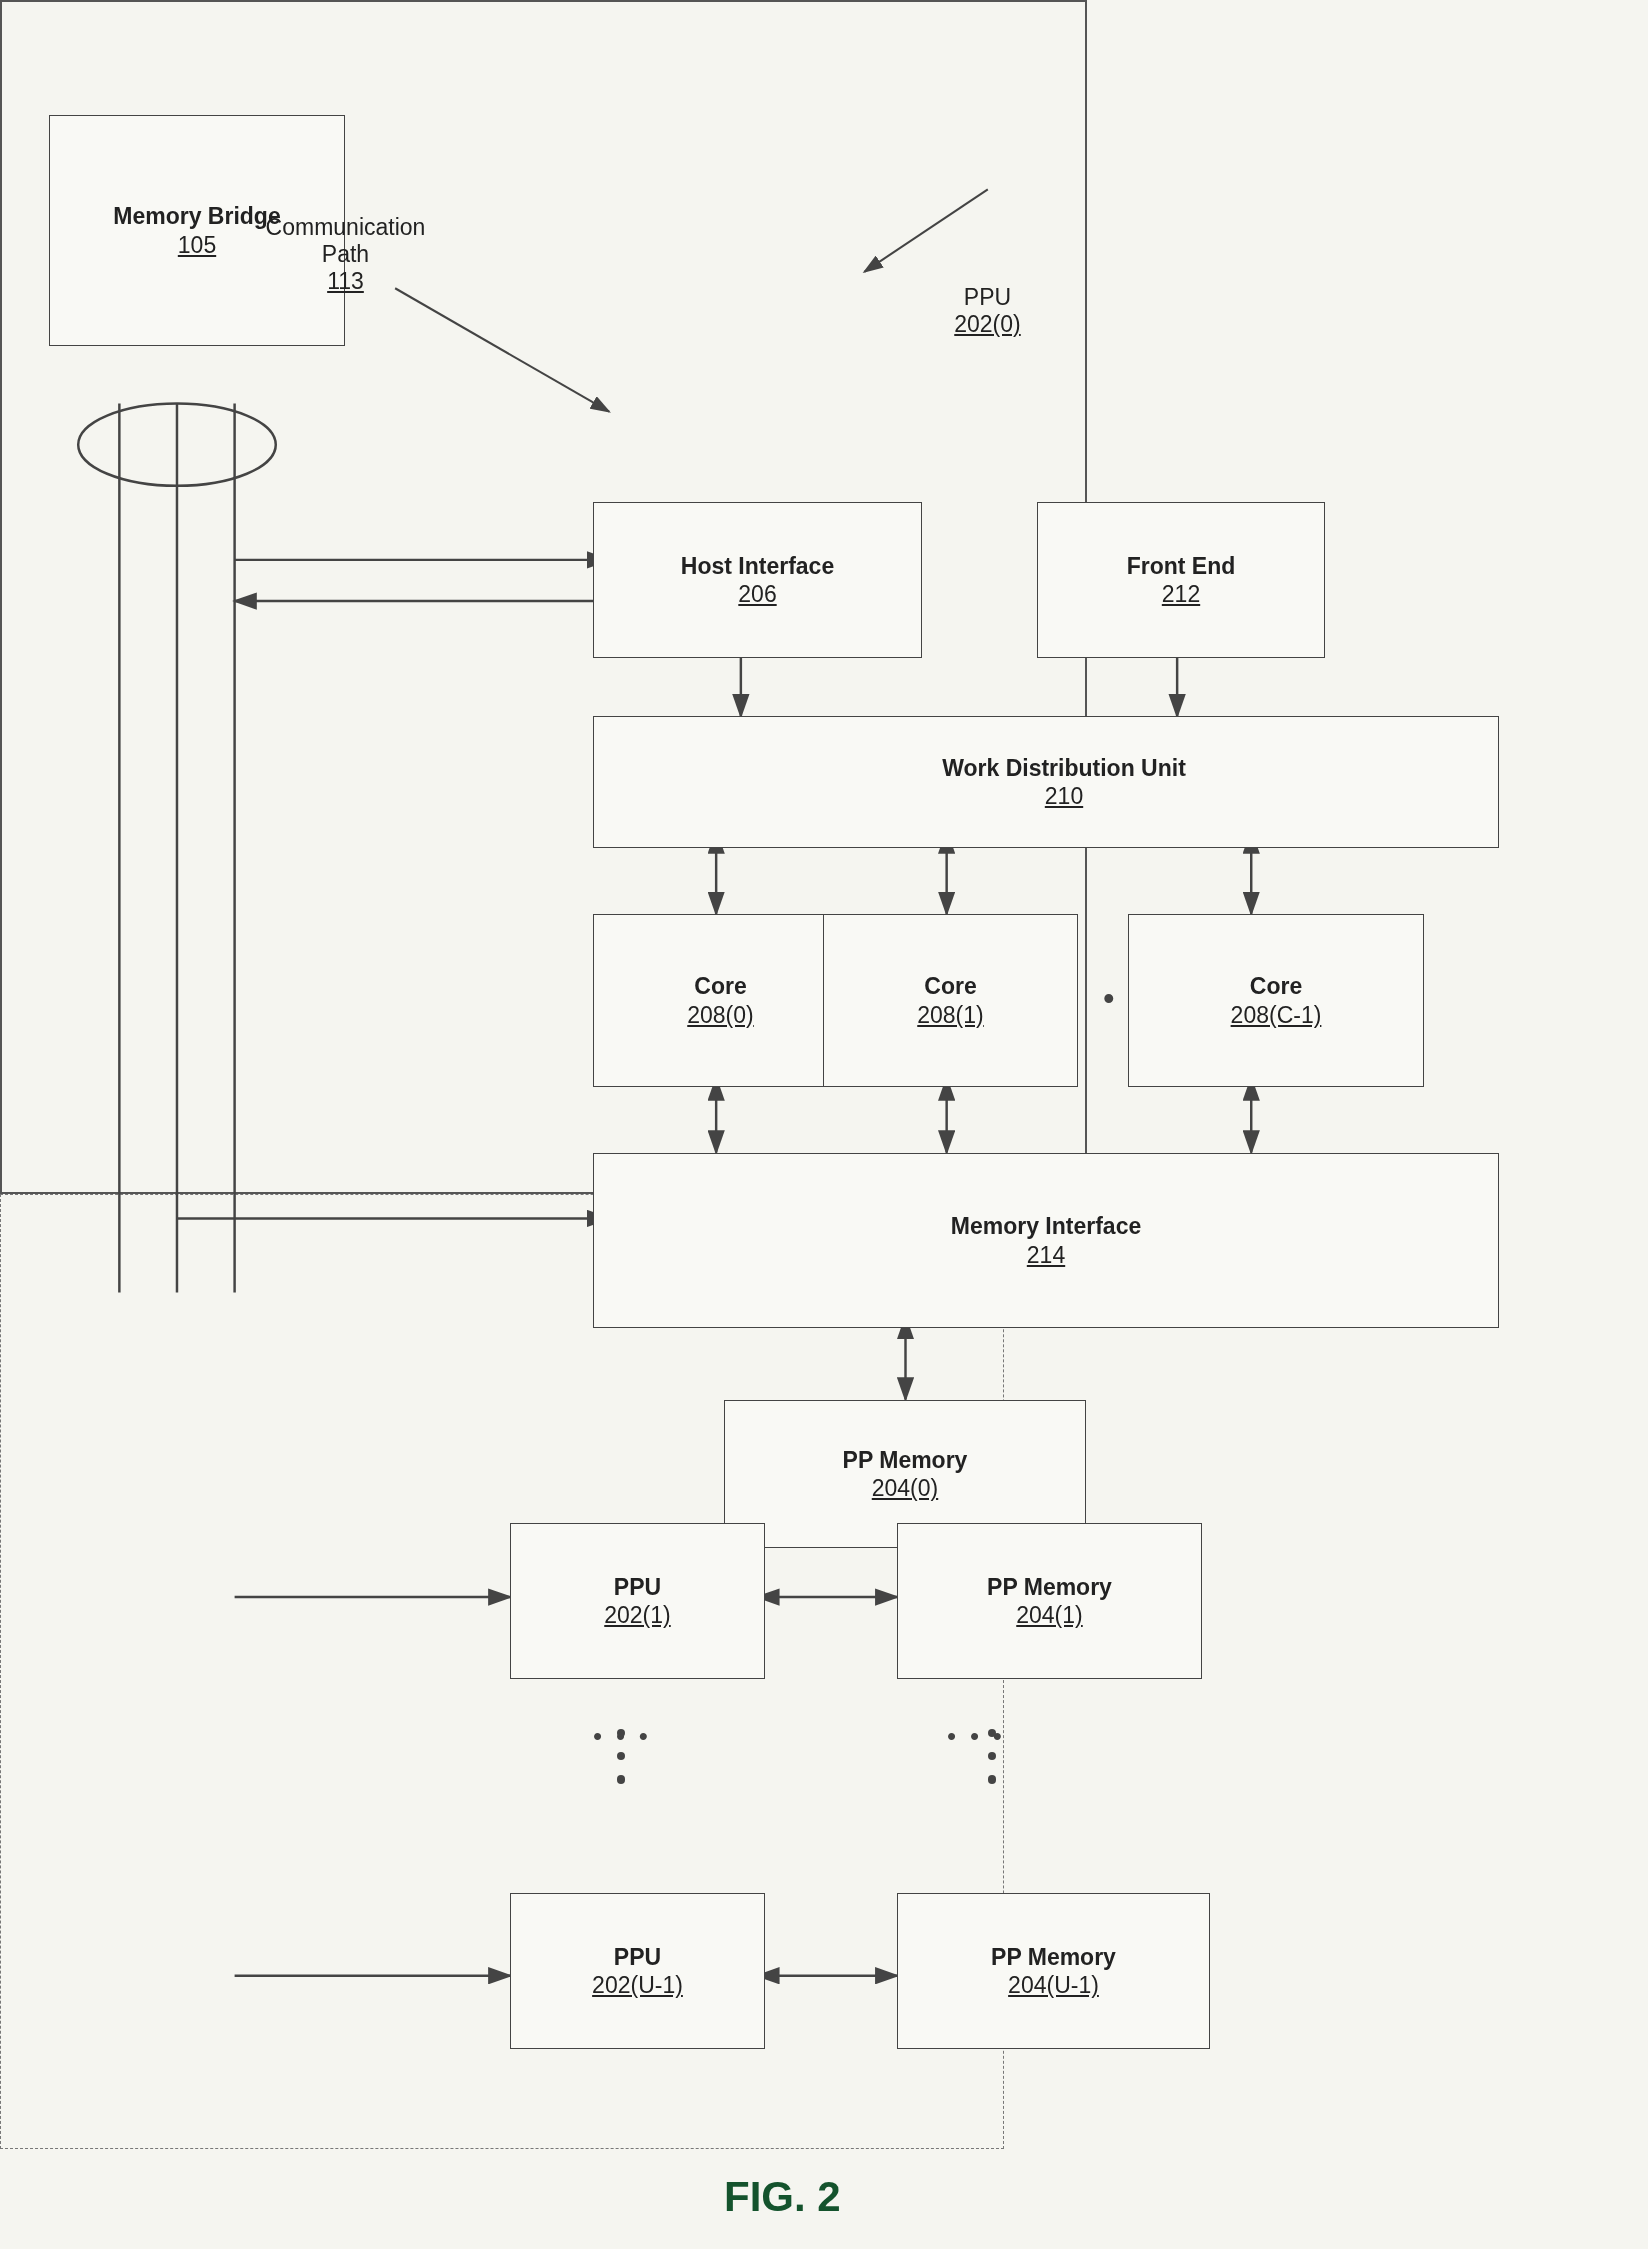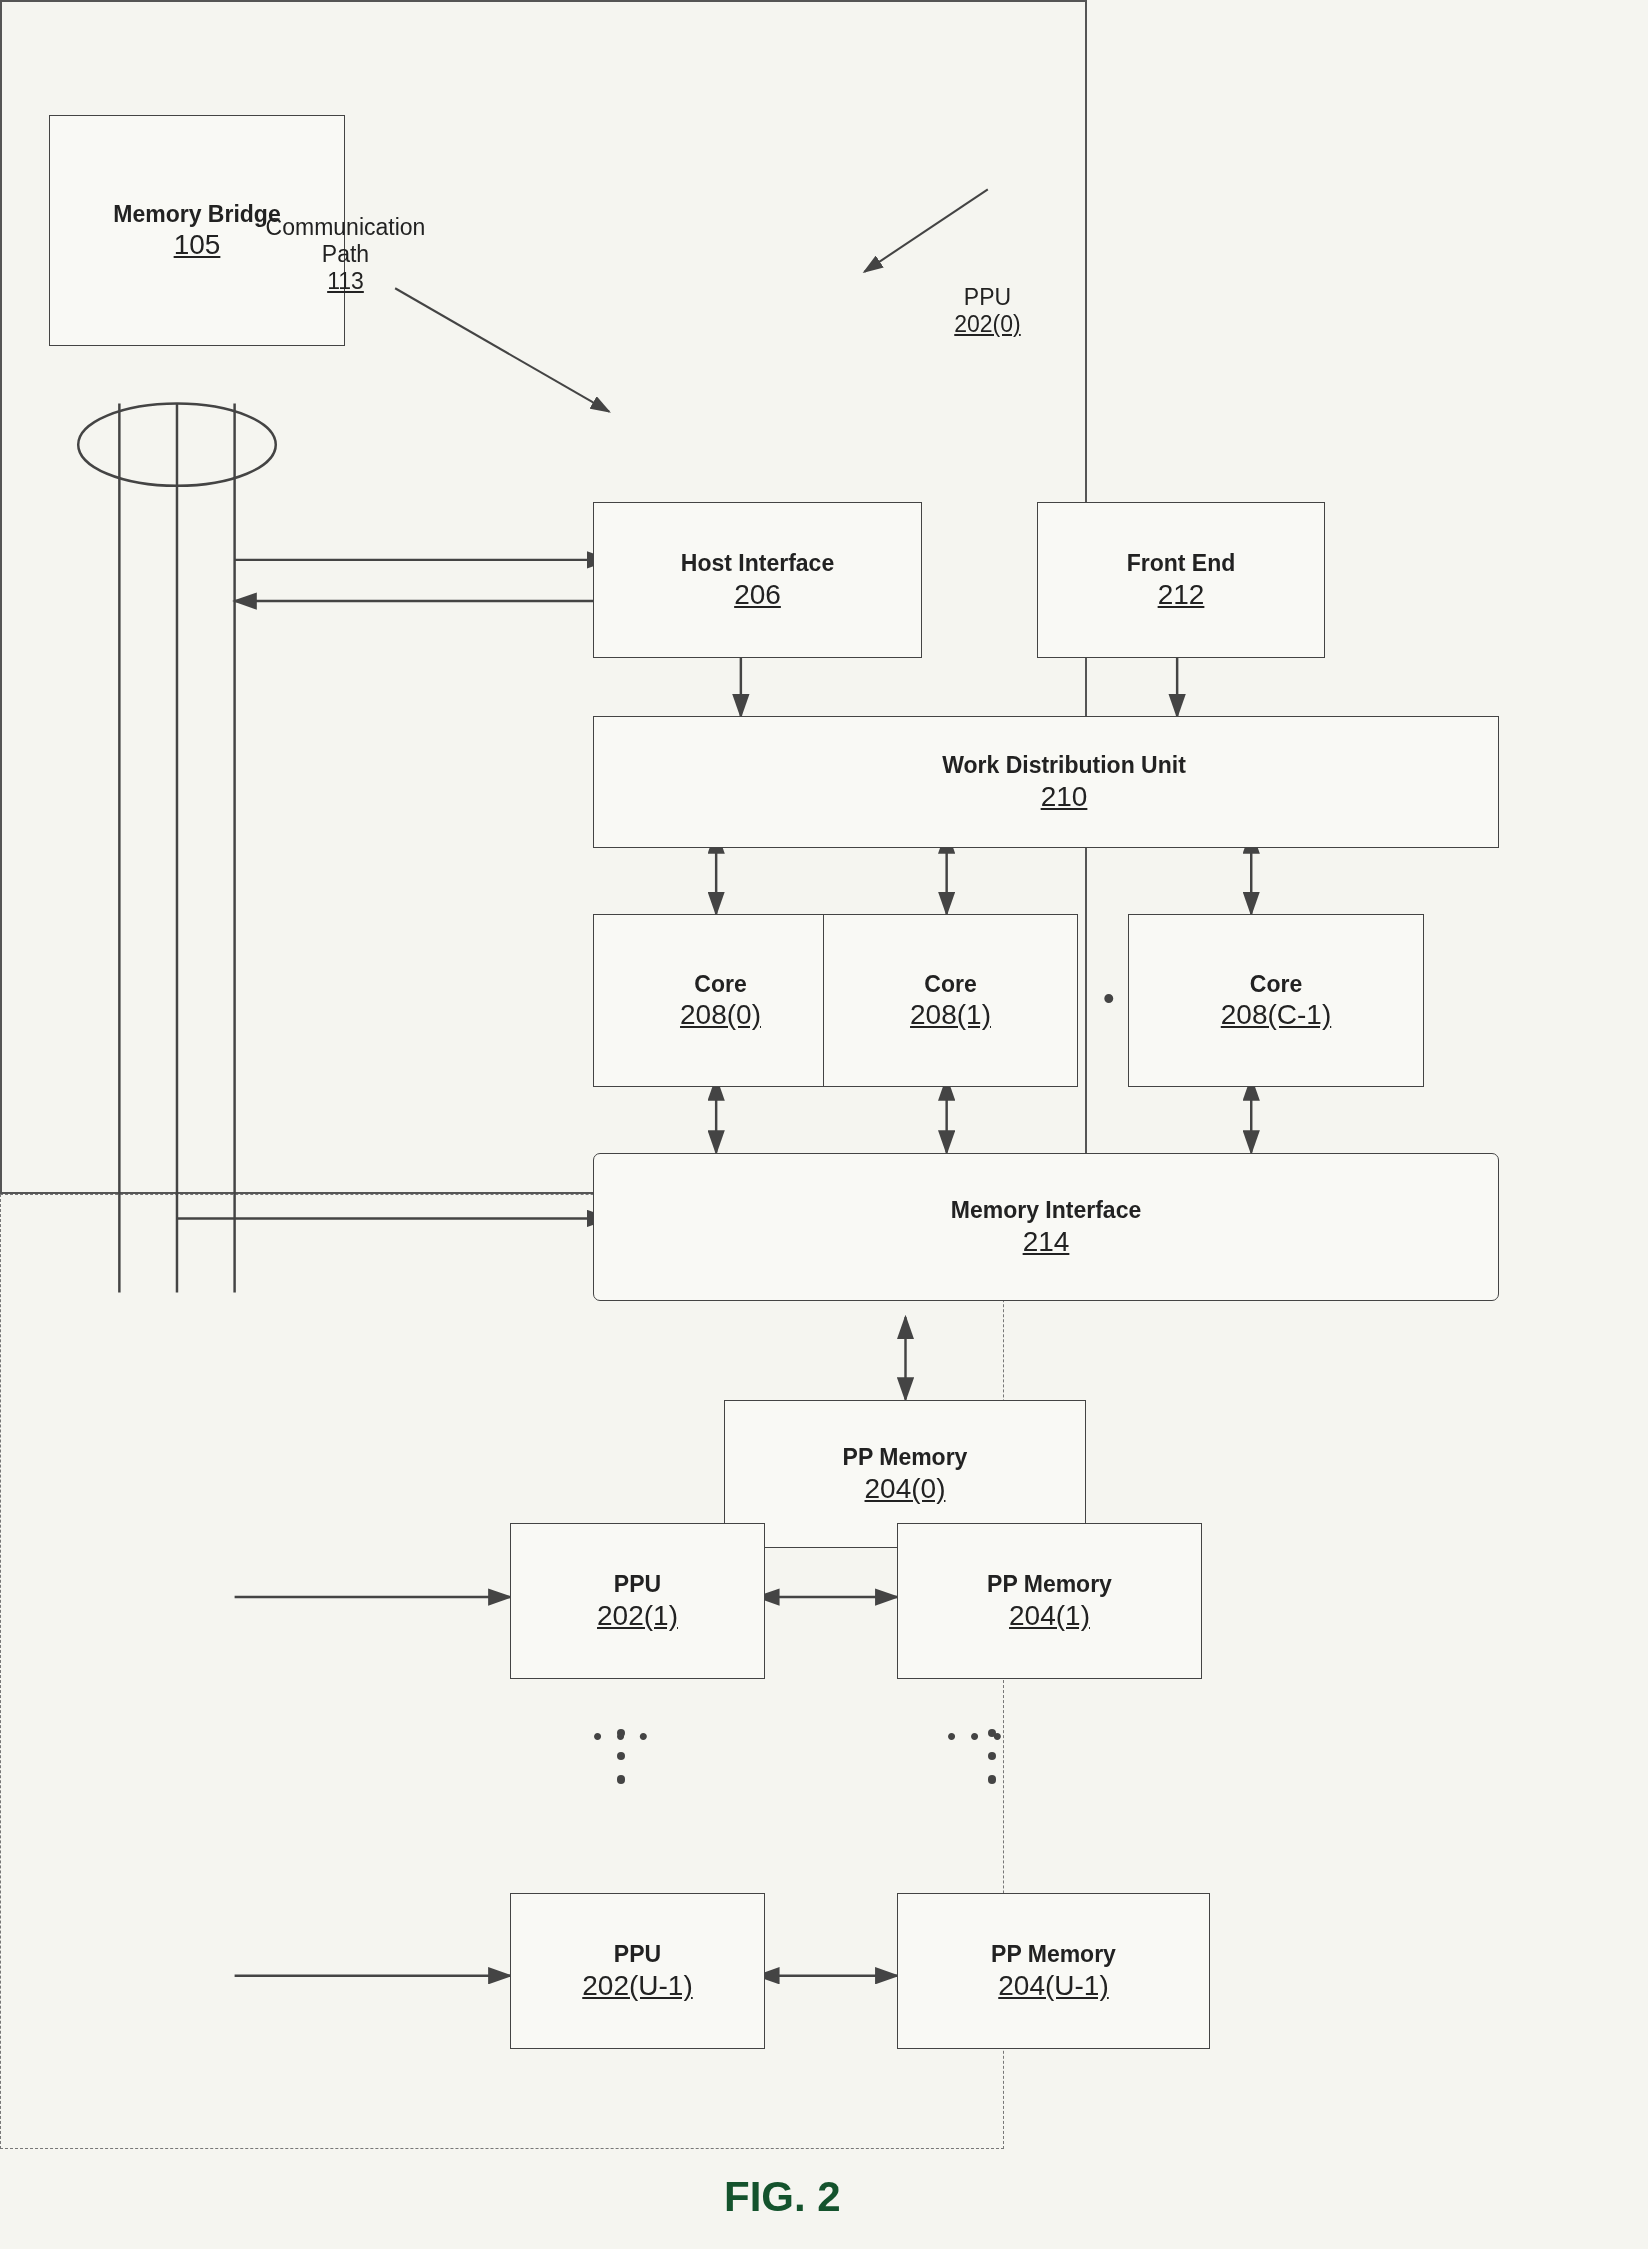--- a/index.html
+++ b/index.html
@@ -27,21 +27,21 @@
       justify-content: center;
       text-align: center;
     }
     .box-label {
       font-size: 23px;
       font-weight: 600;
       color: #222;
       line-height: 1.3;
     }
     .box-number {
-      font-size: 28px;
+      font-size: 23px;
       color: #222;
       text-decoration: underline;
       font-weight: 500;
     }
     .outer-box {
       border: 2.5px solid #555;
       background: transparent;
     }
     .dashed-box {
       border: 1.6px dashed #777;
@@ -183,21 +183,21 @@
     <span class="box-number">208(1)</span>
   </div>
 
   <div style="position:absolute; left:1103px; top:980px; font-size:33px; letter-spacing:6.6px; color:#444;">• • •</div>
 
   <div class="box" style="left:1128px; top:914px; width:296px; height:173px;">
     <span class="box-label">Core</span>
     <span class="box-number">208(C-1)</span>
   </div>
 
-  <div class="box" style="left:593px; top:1153px; width:906px; height:148px;border-radius:7px;">
+  <div class="box" style="left:593px; top:1153px; width:906px; height:175px;">
     <span class="box-label">Memory Interface</span>
     <span class="box-number">214</span>
   </div>
 
   <div class="box" style="left:724px; top:1400px; width:362px; height:148px;">
     <span class="box-label">PP Memory</span>
     <span class="box-number">204(0)</span>
   </div>
 
   <div class="box" style="left:510px; top:1523px; width:255px; height:156px;">

